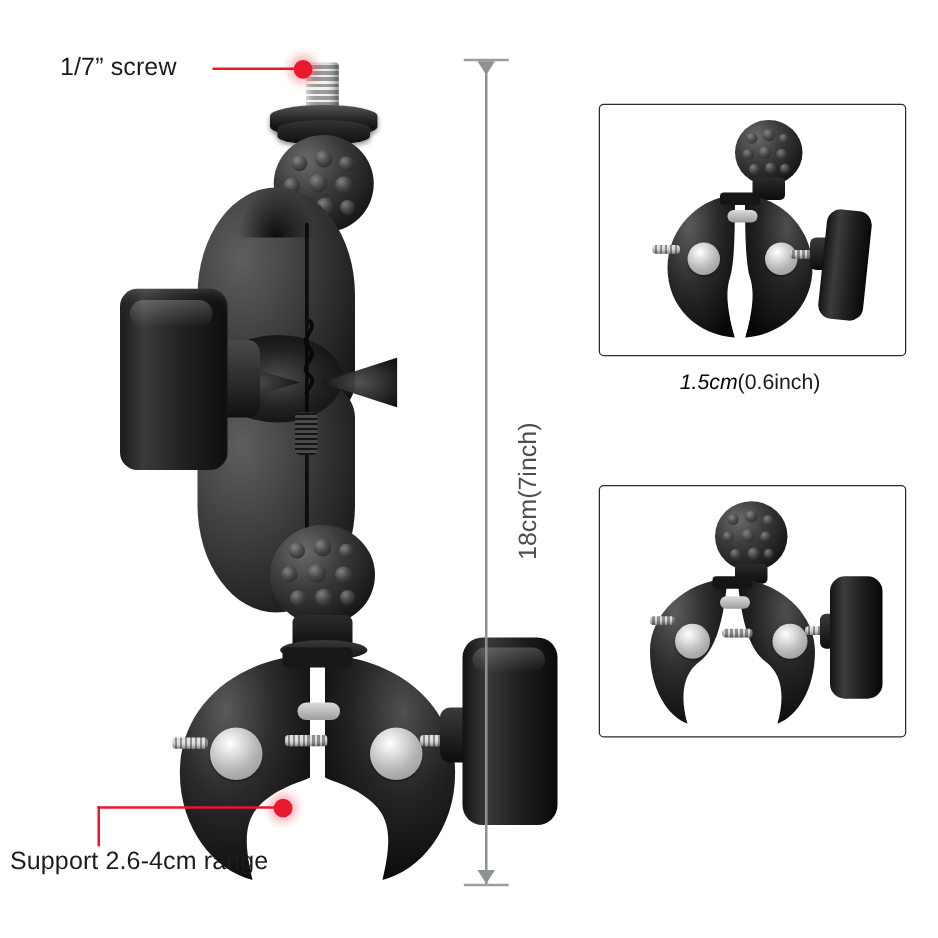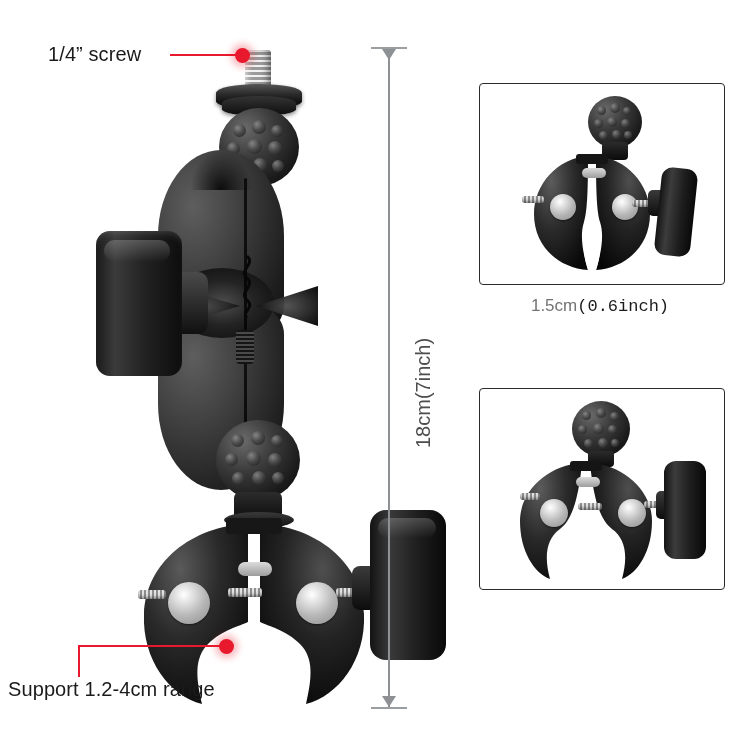--- a/index.html
+++ b/index.html
@@ -53,22 +53,22 @@
     box-sizing:border-box;
   }
   .panel-caption{
     position:absolute;
     width:260px;
     text-align:center;
     font-size:17px;
     color:#1b1b1b;
     line-height:26px;
   }
-  .cap-dim{color:#737373;}
-  .cap-in{color:#1b1b1b;font-family:Liberation Mono, monospace;}
+  .cap-dim{color:#000000;font-style:italic;}
+  .cap-in{color:#1b1b1b;}
 
   
   .art{position:absolute;}
 
   
   .screw-thread{
     position:absolute;
     width:26px;height:42px;
     background:
       repeating-linear-gradient(#f2f2f2 0 2px,#9b9b9b 2px 5px);
@@ -270,27 +270,27 @@
       <div class="knob-hub" style="left:352px;top:566px;width:30px;height:44px;border-radius:8px;
                   background:linear-gradient(180deg,#3b3b3b,#0c0c0c);"></div>
       <div class="knob-round" style="left:370px;top:510px;width:76px;height:150px;border-radius:16px;
                   background:linear-gradient(90deg,#131313 0%,#3a3a3a 26%,#1f1f1f 62%,#090909 100%);"></div>
       <div class="abs" style="left:378px;top:518px;width:58px;height:20px;border-radius:10px;
                   background:linear-gradient(180deg,rgba(255,255,255,.2),rgba(255,255,255,0));"></div>
     </div>
   </div>
 
   <div>
-    <div class="callout-text noselect" style="left:48px;top:43px;">1/4” screw</div>
+    <div class="callout-text noselect" style="left:48px;top:43px;">1/7” screw</div>
     <div class="lead-line" style="left:170px;top:54px;width:70px;height:2px;"></div>
     <div class="lead-dot" style="left:235px;top:48px;"></div>
   </div>
 
   <div>
-    <div class="callout-text noselect" style="left:8px;top:678px;">Support 1.2-4cm range</div>
+    <div class="callout-text noselect" style="left:8px;top:678px;">Support 2.6-4cm range</div>
     <div class="lead-line" style="left:78px;top:645px;width:152px;height:2px;"></div>
     <div class="lead-line" style="left:78px;top:645px;width:2px;height:32px;"></div>
     <div class="lead-dot" style="left:219px;top:639px;"></div>
   </div>
 
   <div>
     <div class="dim-cap" style="left:371px;top:47px;width:36px;"></div>
     <div class="dim-arrow down" style="left:382px;top:49px;"></div>
     <div class="dim-axis" style="left:388px;top:50px;height:658px;"></div>
     <div class="dim-arrow down" style="left:382px;top:696px;"></div>

